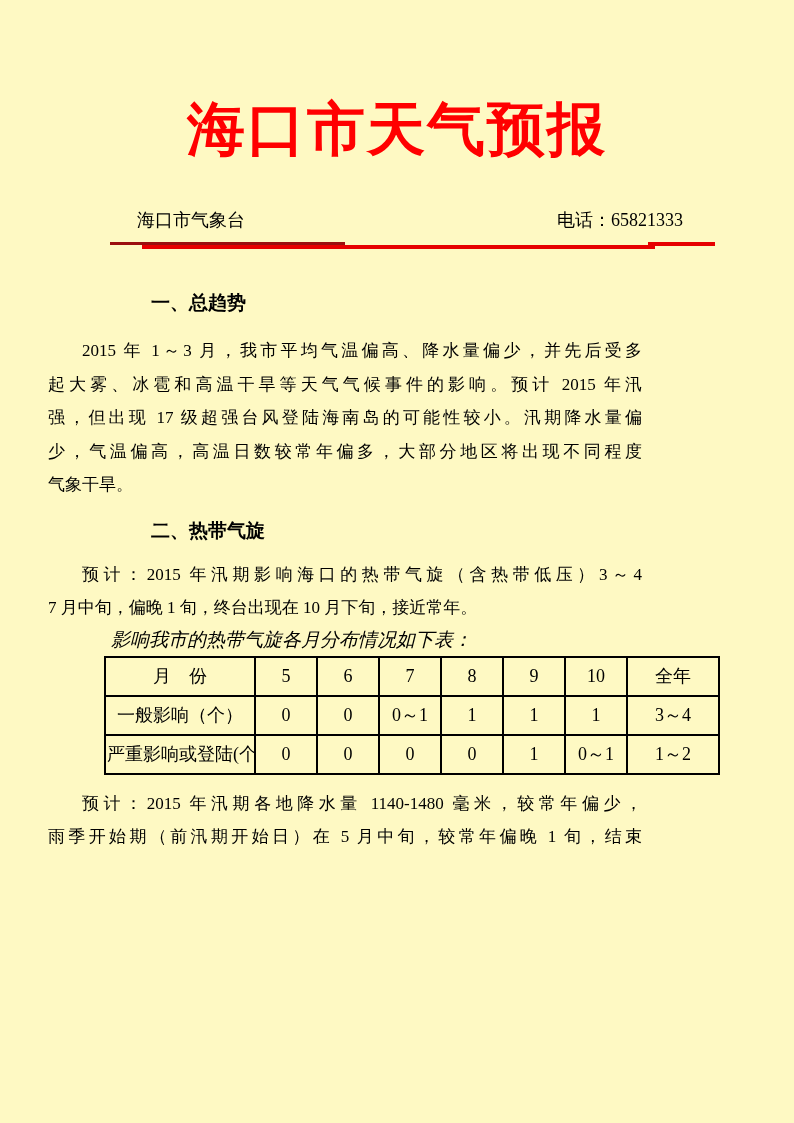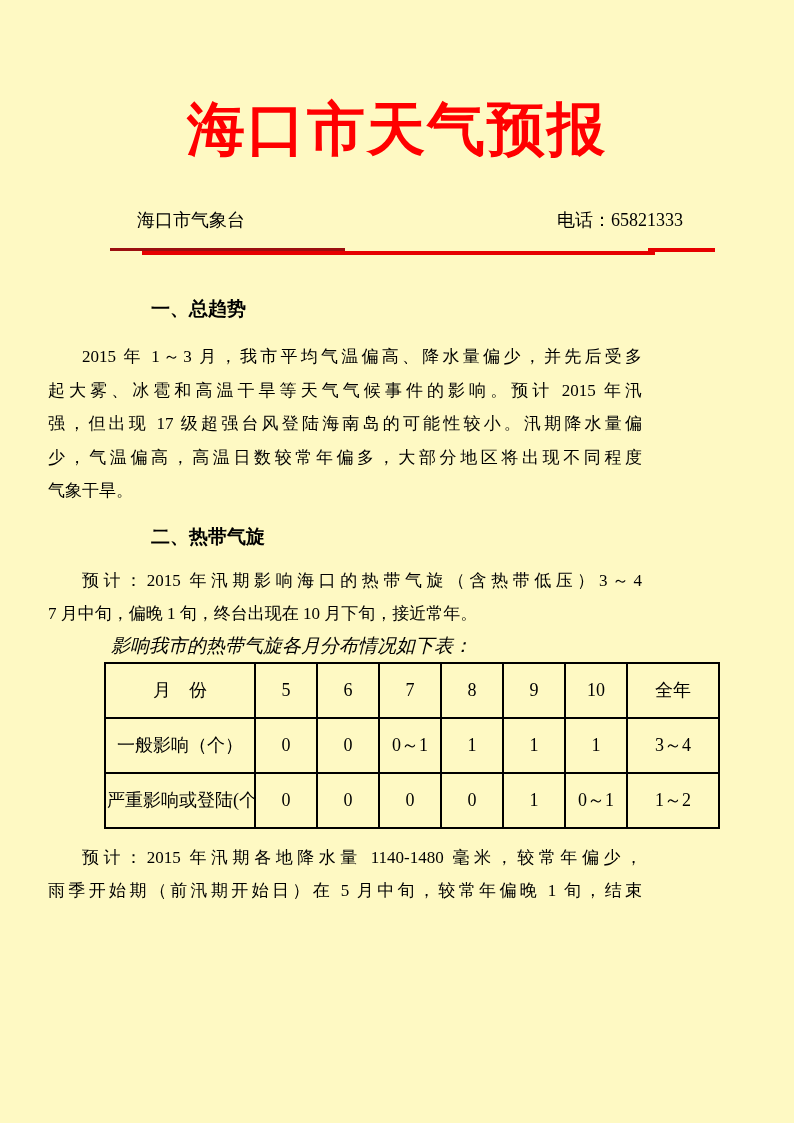--- a/index.html
+++ b/index.html
@@ -16,21 +16,21 @@
     text-align:center;
     font-family:"Liberation Sans","DejaVu Sans",sans-serif;
     font-weight:bold;
     font-size:58px;
     line-height:66px;
     letter-spacing:2px;
     color:var(--title_red,#ff0000);
     white-space:nowrap;
   }
   .header-row{
-    margin:46px 111px 16px 137px;
+    margin:46px 111px 10px 137px;
     display:flex;
     justify-content:space-between;
     align-items:flex-end;
     font-size:18px;
     line-height:24px;
   }
   .red-rule{
     position:relative;
     margin:2px 0 0 110px;
     width:605px;height:8px;
@@ -80,21 +80,21 @@
     table-layout:fixed;
     width:614px;
     font-size:18px;
   }
   table.month-table th,
   table.month-table td{
     border:2px solid #000;
     text-align:center;
     vertical-align:middle;
     font-weight:normal;
-    padding:8px 1px;
+    padding:0 1px;
     height:37px;
     overflow:hidden;
     white-space:nowrap;
   }
   col.c-label{width:150px;}
   col.c-month{width:62px;}
   col.c-year{width:92px;}
 </style>
 </head>
 <body>

